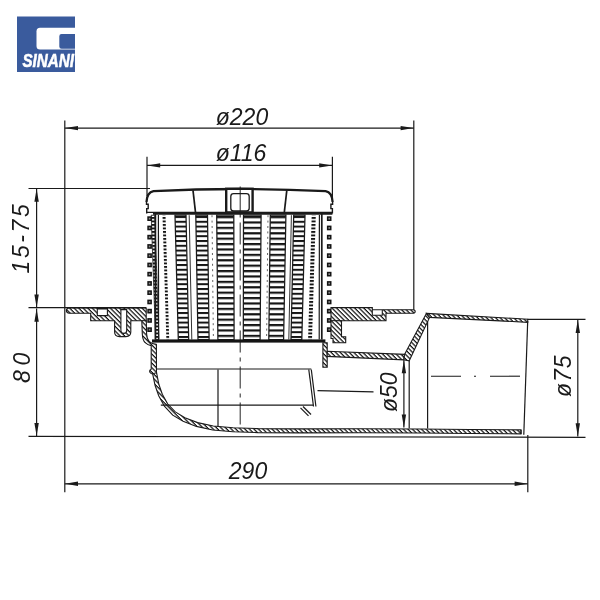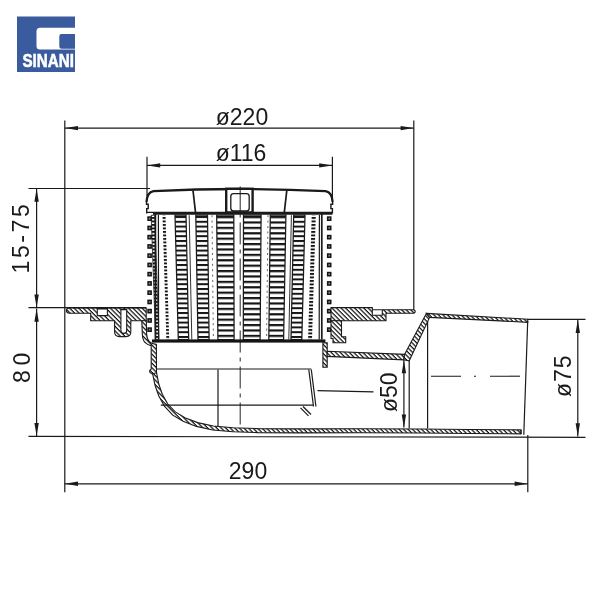--- a/index.html
+++ b/index.html
@@ -1,16 +1,16 @@
 <!DOCTYPE html>
 <html><head>
 <meta charset="utf-8">
 <style>
 html,body{margin:0;padding:0;background:#ffffff;}
-#page{width:592px;height:600px;position:relative;background:#ffffff;overflow:hidden;}
+#page{width:592px;height:600px;position:relative;background:#ffffff;overflow:hidden;font-style:italic;}
 text{font-family:"Liberation Sans", sans-serif;}
 </style>
 </head>
 <body>
 <div id="page">
 <svg width="600" height="600" viewBox="0 0 600 600">
 <defs>
 <pattern id="hp" width="3.2" height="6" patternUnits="userSpaceOnUse" patternTransform="rotate(-45)">
   <rect width="3.2" height="6" fill="#ffffff"></rect>
   <line x1="1" y1="0" x2="1" y2="6" stroke="#111111" stroke-width="1.25"></line>

